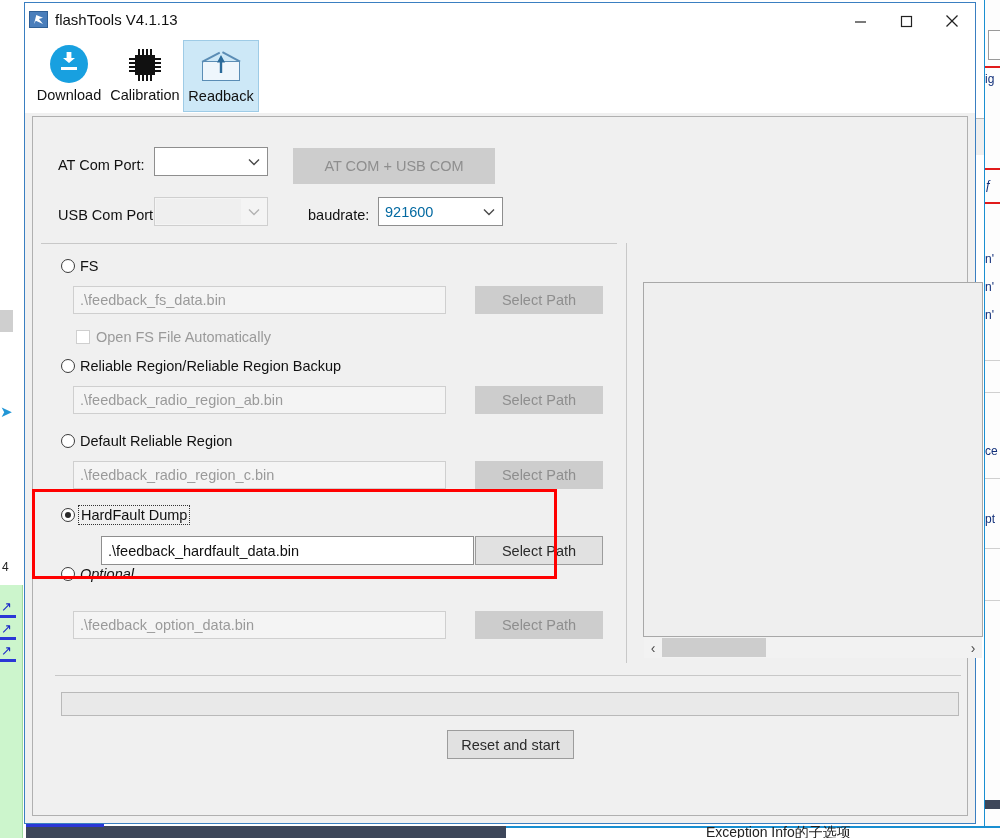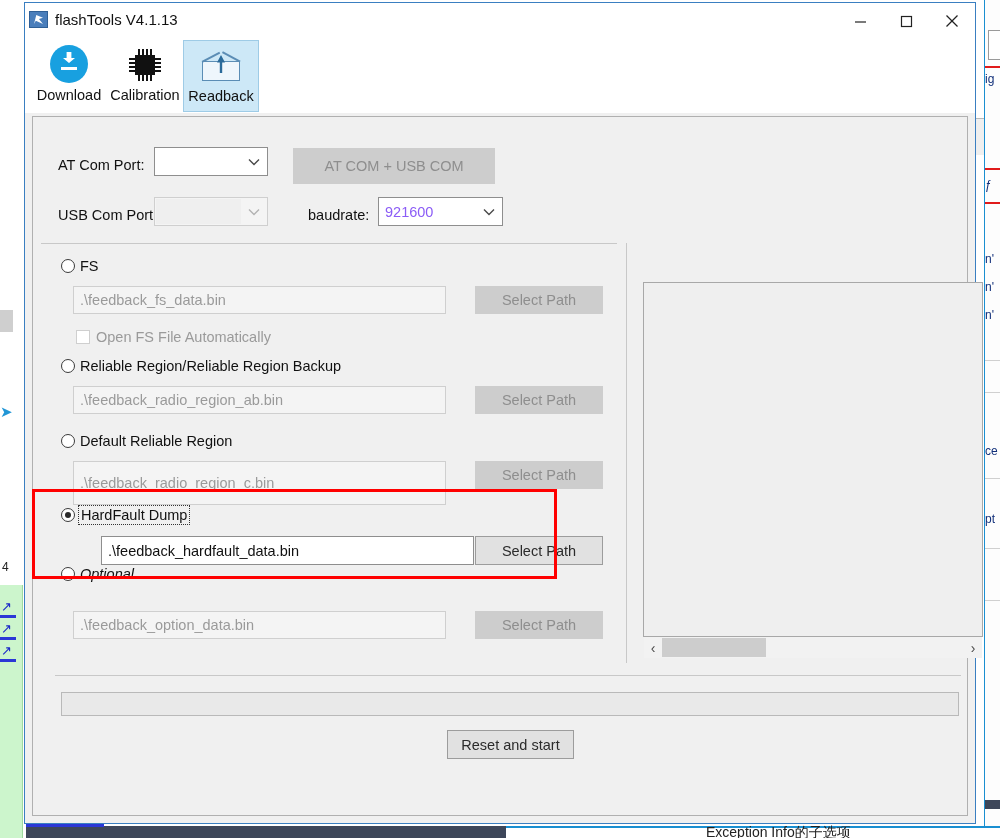--- a/index.html
+++ b/index.html
@@ -187,21 +187,21 @@
   }
 
   .row-label { position:absolute; font-size:14.5px; color:#111; }
 
   .combo {
     position:absolute; box-sizing:border-box;
     border:1px solid #8e8e8e; background:#ffffff;
     display:flex; align-items:center;
   }
   .combo.disabled { background:#f4f4f4; border-color:#cfcfcf; }
-  .combo .val { flex:1; padding-left:6px; font-size:14.5px; color:#8b5cf6; }
+  .combo .val { flex:1; padding-left:6px; font-size:14.5px; color:#0369a1; }
   .combo .chev {
     width:26px; display:flex; align-items:center; justify-content:center; color:#4a4a4a;
   }
   .combo.disabled .chev { color:#b3b3b3; }
   .combo .inner-fill {
     position:absolute; left:1px; top:1px; bottom:1px; width:calc(100% - 27px);
     background:#efefef;
   }
 
   .btn {
@@ -445,21 +445,21 @@
         <div class="radio"></div>
         <div class="radio-label">Reliable Region/Reliable Region Backup</div>
       </div>
       <div class="textfield" style="left:40px; top:269px; width:373px; height:28px;text-align:right;">.\feedback_radio_region_ab.bin</div>
       <div class="btn disabled" style="left:442px; top:269px; width:128px; height:28px;">Select Path</div>
 
       <div class="radio-row" style="left:28px; top:316px;">
         <div class="radio"></div>
         <div class="radio-label">Default Reliable Region</div>
       </div>
-      <div class="textfield" style="left:40px; top:344px; width:373px; height:44px;">.\feedback_radio_region_c.bin</div>
+      <div class="textfield" style="left:40px; top:344px; width:373px; height:28px;">.\feedback_radio_region_c.bin</div>
       <div class="btn disabled" style="left:442px; top:344px; width:128px; height:28px;">Select Path</div>
 
       <div class="radio-row" style="left:28px; top:390px;">
         <div class="radio checked"></div>
         <div class="radio-label focus">HardFault Dump</div>
       </div>
       <div class="textfield enabled" style="left:40px; top:419px; width:373px; height:29px;">.\feedback_hardfault_data.bin</div>
       <div class="btn" style="left:442px; top:419px; width:128px; height:29px;">Select Path</div>
 
       <div class="radio-row" style="left:28px; top:449px;font-style:italic;">

